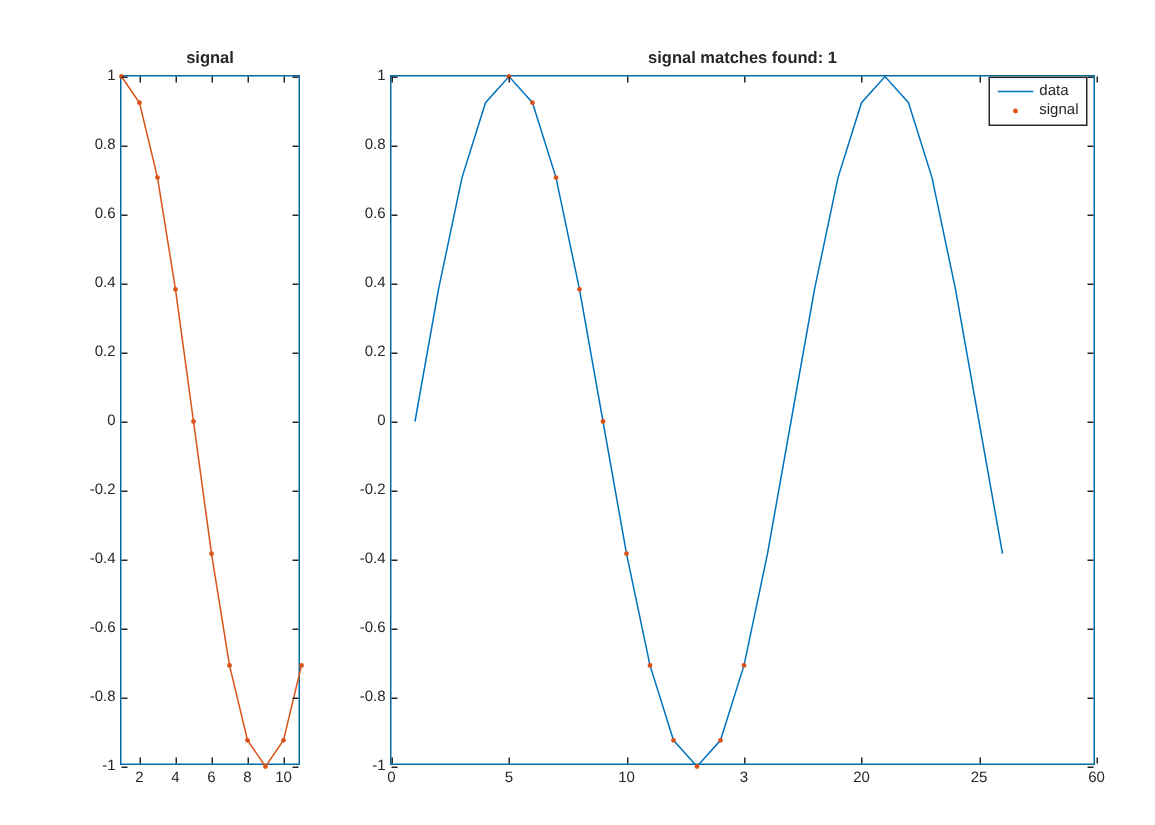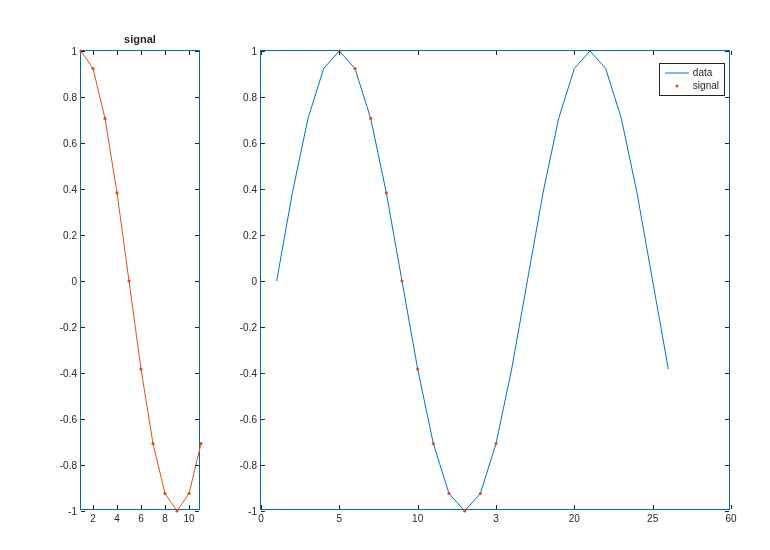--- a/index.html
+++ b/index.html
@@ -143,36 +143,37 @@
       <div class="tickmark-x t" style="left: 60px;"></div>
       <div class="xtick" style="left: 84px;">8</div>
       <div class="tickmark-x " style="left: 84px;"></div>
       <div class="tickmark-x t" style="left: 84px;"></div>
       <div class="xtick" style="left: 108px;">10</div>
       <div class="tickmark-x " style="left: 108px;"></div>
       <div class="tickmark-x t" style="left: 108px;"></div>
     </div>
 
   <div class="axes" id="ax1" style="left:260px; top:50px; width:470px; height:460px;">
+    <div class="title">signal matches found: 1</div>
     <svg class="plot" id="svg1" width="470" height="460">
         <polyline fill="none" stroke="#0072BD" stroke-width="1" points="15.666666666666666,230 31.333333333333332,141.91000000000003 47,67.39000000000004 62.666666666666664,17.480000000000018 78.33333333333333,0 94,17.480000000000018 109.66666666666667,67.39000000000004 125.33333333333333,141.91000000000003 141,230 156.66666666666666,318.09000000000003 172.33333333333331,392.61 188,442.52 203.66666666666669,460 219.33333333333334,442.52 235,392.61 250.66666666666666,318.09000000000003 266.3333333333333,230 282,141.91000000000003 297.66666666666663,67.39000000000004 313.3333333333333,17.480000000000018 329,0 344.66666666666663,17.480000000000018 360.33333333333337,67.39000000000004 376,141.91000000000003 391.6666666666667,230 407.33333333333337,318.09000000000003"></polyline>
         <circle cx="78.33333333333333" cy="0" r="1.6" fill="#D95319"></circle>
         <circle cx="94" cy="17.480000000000018" r="1.6" fill="#D95319"></circle>
         <circle cx="109.66666666666667" cy="67.39000000000004" r="1.6" fill="#D95319"></circle>
         <circle cx="125.33333333333333" cy="141.91000000000003" r="1.6" fill="#D95319"></circle>
         <circle cx="141" cy="230" r="1.6" fill="#D95319"></circle>
         <circle cx="156.66666666666666" cy="318.09000000000003" r="1.6" fill="#D95319"></circle>
         <circle cx="172.33333333333331" cy="392.61" r="1.6" fill="#D95319"></circle>
         <circle cx="188" cy="442.52" r="1.6" fill="#D95319"></circle>
         <circle cx="203.66666666666669" cy="460" r="1.6" fill="#D95319"></circle>
         <circle cx="219.33333333333334" cy="442.52" r="1.6" fill="#D95319"></circle>
         <circle cx="235" cy="392.61" r="1.6" fill="#D95319"></circle>
       </svg>
 
-    <div class="legend" style="top:12px; right:4px;margin-left:24px;">
+    <div class="legend" style="top:0; right:4px;margin-left:24px;">
       <div class="legend-row">
         <span class="legend-swatch">
           <svg width="24" height="10">
               <line x1="0" y1="5" x2="24" y2="5" stroke="#0072BD" stroke-width="1"></line>
             </svg>
         </span>
         <span>data</span>
       </div>
       <div class="legend-row">
         <span class="legend-swatch">

